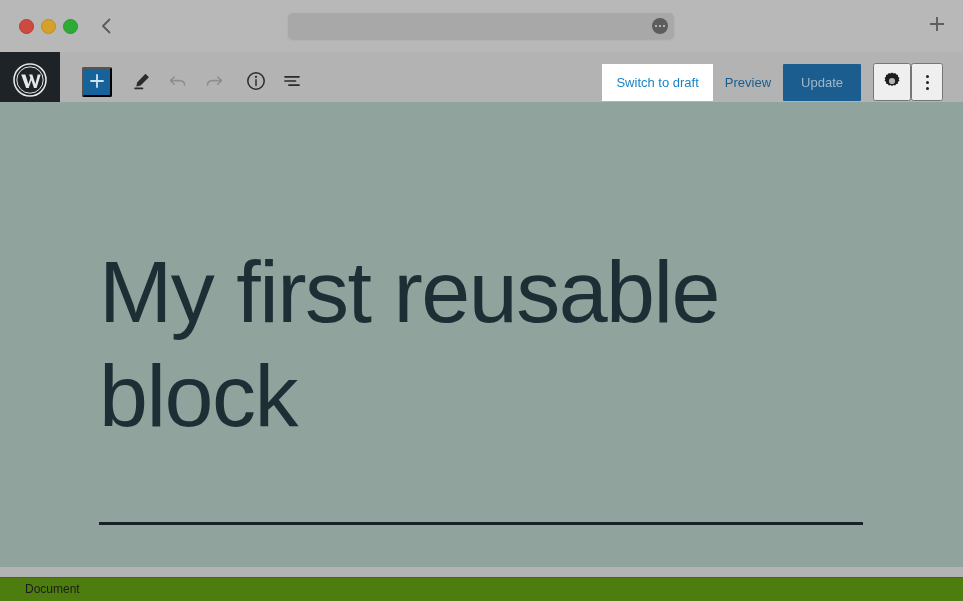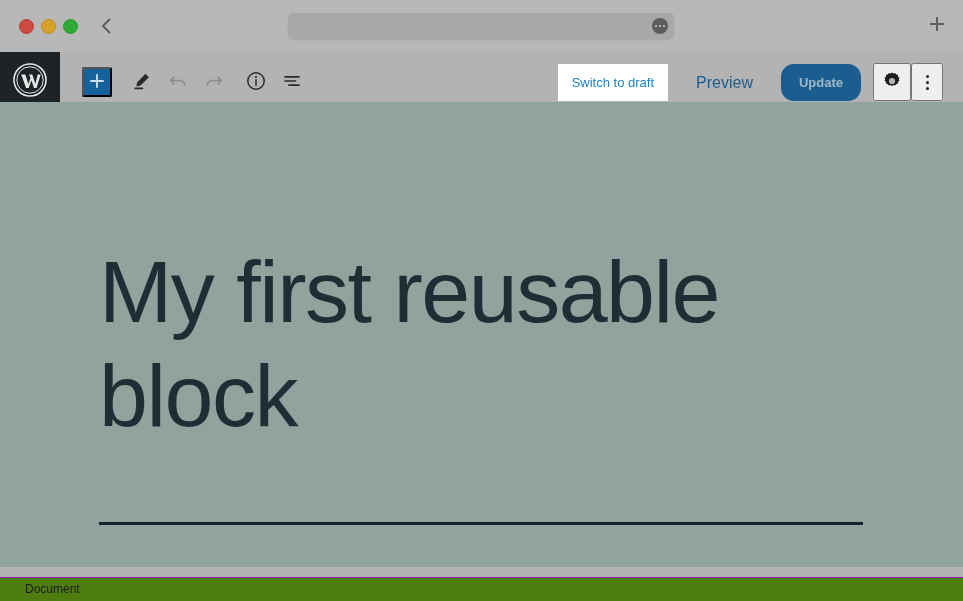--- a/index.html
+++ b/index.html
@@ -151,37 +151,36 @@
     border: none;
     padding: 10px 14px;
     height: 37px;
     line-height: 17px;
     box-sizing: border-box;
     white-space: nowrap;
   }
   .btn-preview {
     background: transparent;
     color: #1a5d8f;
-    font-size: 16px;
+    font-size: 13px;
     border: none;
-    padding: 0 28px;
+    padding: 0 12px;
     height: 37px;
     line-height: 37px;
     white-space: nowrap;
   }
   .btn-update {
     background: #1b5d8e;
     color: #9fb8c9;
     font-size: 13px;
     border: none;
     height: 37px;
     padding: 0 18px;
-    border-radius: 13px;
+    border-radius: 1px;
     white-space: nowrap;
-    font-weight: bold;
   }
   .tb-gear {
     width: 38px; height: 38px;
     display: flex; align-items: center; justify-content: center;
     margin-left: 12px;
   }
   .tb-dots {
     width: 32px; height: 38px;
     display: flex; flex-direction: column;
     align-items: center; justify-content: center;

